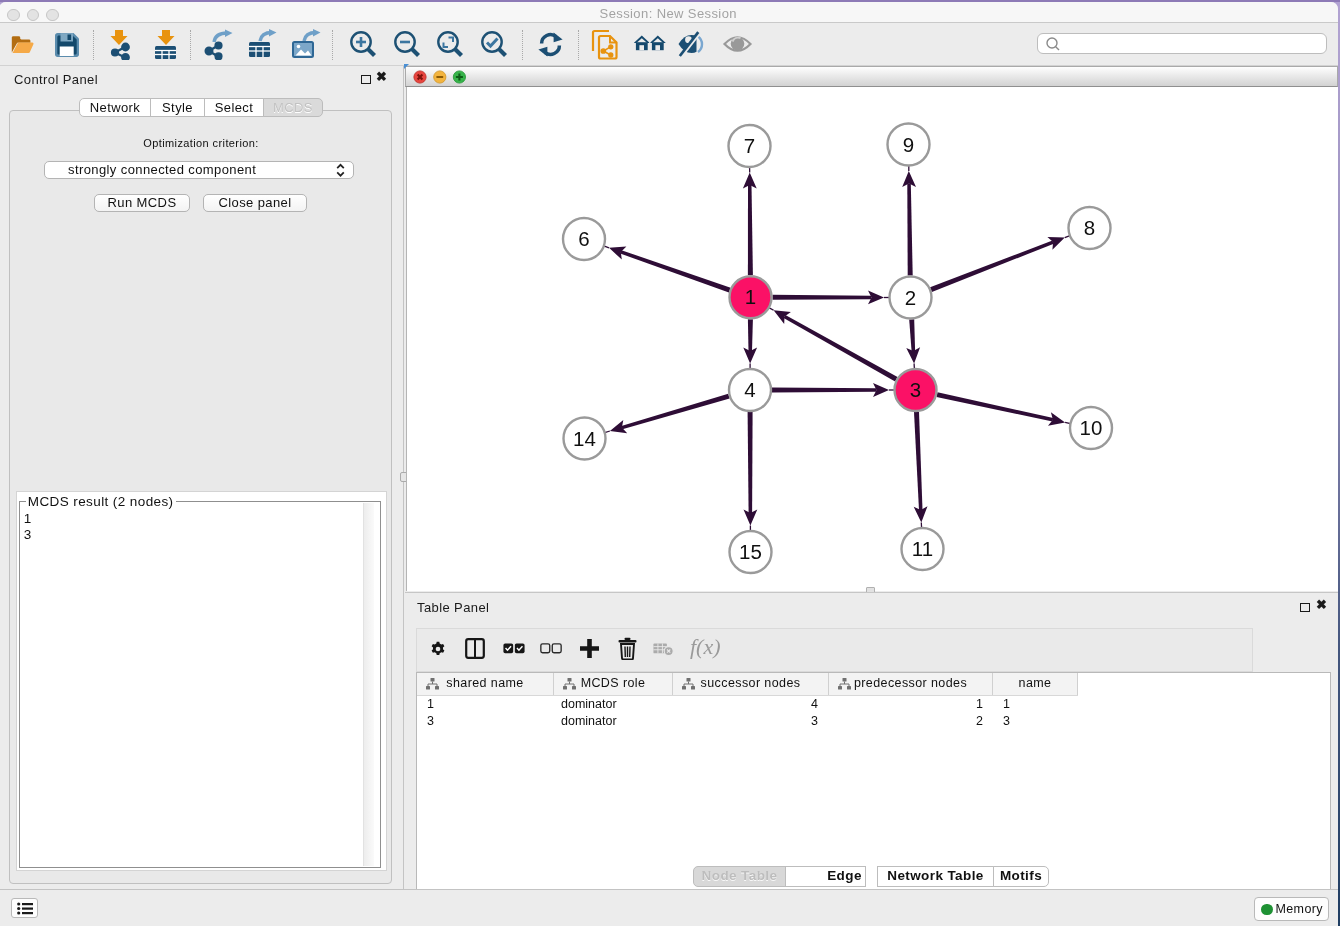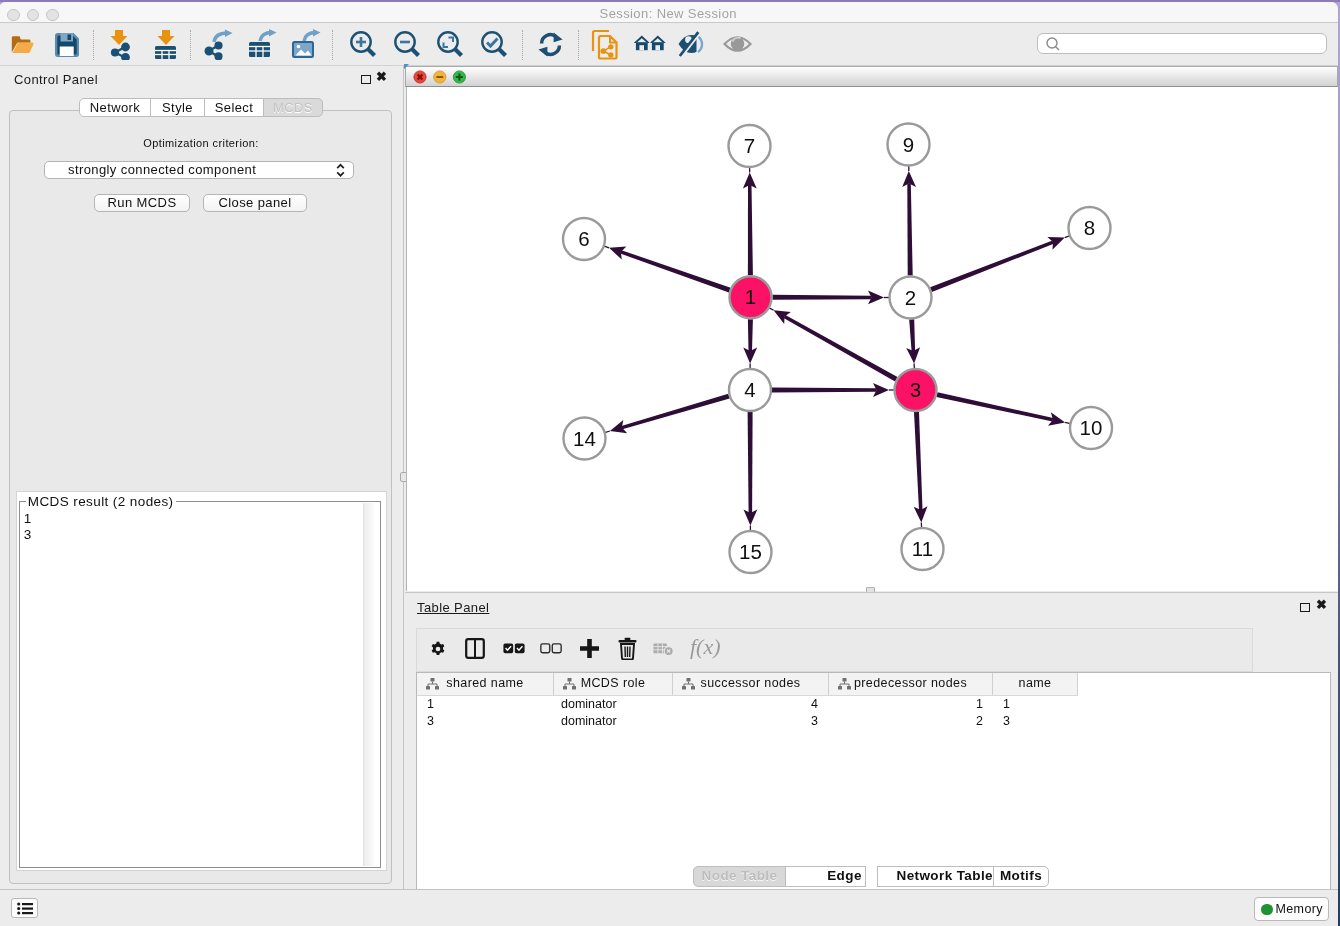--- a/index.html
+++ b/index.html
@@ -44,21 +44,21 @@
 #vhandle{left:399.5px;top:472px;width:8px;height:10px;background:#e6e6e6;border:1px solid #ababab;border-radius:2px;}
 
 #nettitle{left:405px;top:66px;width:932.5px;height:20.5px;
  background:linear-gradient(#fefefe,#d2d2d2);border:1px solid #a9a9a9;border-bottom:1px solid #8f8f8f;}
 #nettext{position:absolute;left:0;right:0;top:3px;text-align:center;font-size:12px;font-weight:bold;color:#000;}
 #canvas{left:406px;top:86.5px;width:931.5px;height:504.5px;background:#fff;border-left:1px solid #b5b5b5;}
 #netcorner{left:404px;top:63.5px;width:0;height:0;border-left:5px solid #4a8fd4;border-bottom:5px solid transparent;}
 #bhandle{left:866px;top:586.5px;width:9px;height:6px;background:#e2e2e2;border:1px solid #b0b0b0;border-radius:1px;}
 
 #tpanel{left:405px;top:591.5px;width:932.5px;height:297px;border-top:1px solid #c6c6c6;background:#ececec;}
-#tphead{left:417px;top:600px;font-size:13px;color:#1a1a1a;text-decoration:underline;}
+#tphead{left:417px;top:600px;font-size:13px;color:#1a1a1a;}
 #tptools{left:416px;top:628px;width:837px;height:43.5px;background:#eaeaea;border:1px solid #dadada;}
 #ttable{left:416px;top:671.5px;width:915px;height:230px;background:#fff;border:1px solid #b9b9b9;}
 #thead{position:absolute;left:0;top:0;width:661px;height:22px;background:#f3f3f3;border-bottom:1px solid #d8d8d8;}
 .th{position:absolute;top:0;height:22px;box-sizing:border-box;border-right:1px solid #d0d0d0;font-size:12.5px;color:#111;text-align:center;line-height:21px;}
 .trow{position:absolute;font-size:12.5px;color:#111;}
 .hico{position:absolute;top:5px;}
 .tabb{position:absolute;top:0;height:20.5px;box-sizing:border-box;border:1px solid #bdbdbd;background:#fff;
  font-size:13.5px;font-weight:bold;text-align:center;line-height:18px;color:#111;}
 #ttabs{left:693px;top:866px;height:21px;width:360px;}
 
@@ -432,21 +432,21 @@
   <div class="trow" style="left:586px;top:24px;">1</div>
   <div class="trow" style="left:10px;top:41px;">3</div>
   <div class="trow" style="left:144px;top:41px;">dominator</div>
   <div class="trow" style="left:256px;top:41px;width:145px;text-align:right;">3</div>
   <div class="trow" style="left:412px;top:41px;width:154px;text-align:right;">2</div>
   <div class="trow" style="left:586px;top:41px;">3</div>
 </div>
 <div class="abs" id="ttabs">
   <div class="tabb" style="left:0;width:93px;border-radius:5px 0 0 5px;background:#d8d8d8;color:#bdbdbd;text-shadow:0 1px 0 #f8f8f8;">Node Table</div>
   <div class="tabb" style="left:92px;width:81px;padding-left:38px;">Edge Table</div>
-  <div class="tabb" style="left:184px;width:117px;text-align:right;">Network Table</div>
+  <div class="tabb" style="left:184px;width:117px;">Network Table</div>
   <div class="tabb" style="left:300px;width:56px;border-radius:0 5px 5px 0;">Motifs</div>
 </div>
 <div class="abs" id="statusbar"></div>
 <div class="abs" id="listbtn">
     <svg width="16" height="13" style="position:absolute;left:5px;top:2.5px" viewBox="0 0 16 13">
       <g fill="#1a1a1a">
         <circle cx="1.7" cy="2" r="1.6"></circle>
         <circle cx="1.7" cy="6.5" r="1.6"></circle>
         <circle cx="1.7" cy="11" r="1.6"></circle>
         <rect x="5" y="1" width="11" height="2.2"></rect>

